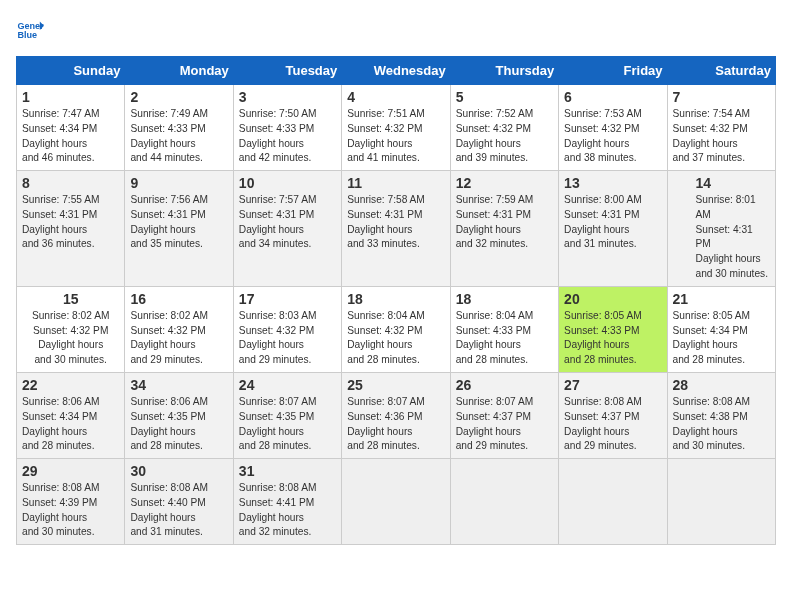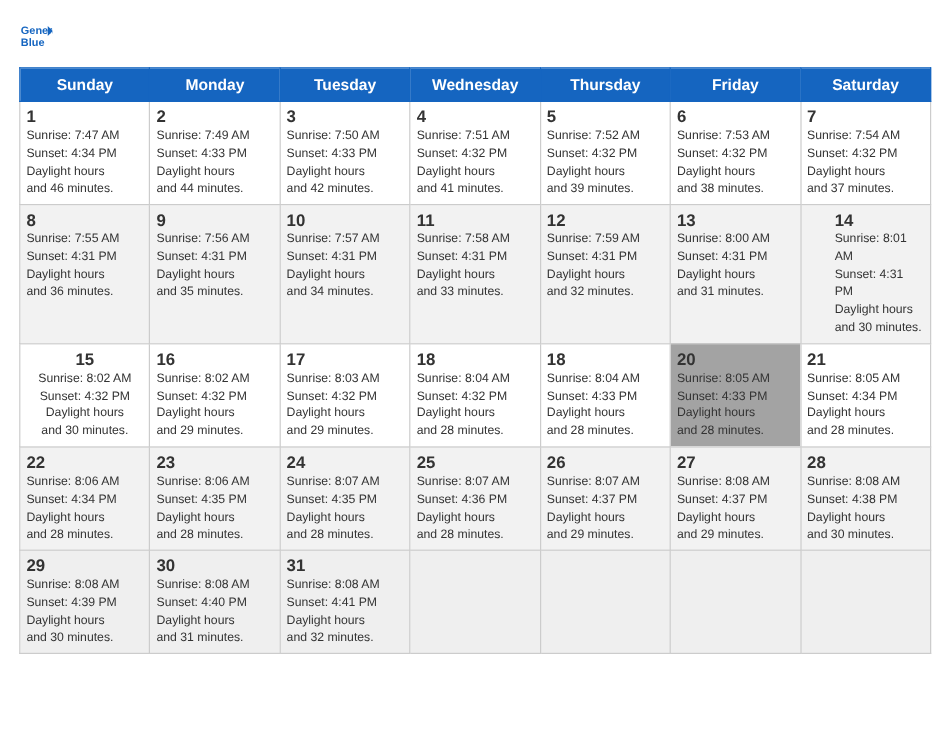--- a/index.html
+++ b/index.html
@@ -41,21 +41,21 @@
     }
     table {
       width: 100%;
       border-collapse: collapse;
       font-size: 10.5px;
     }
     thead th {
       background-color: #1565c0;
       color: #fff;
       padding: 6px 4px;
-      text-align: center;
+      text-align: right;
       font-size: 13px;
       font-weight: bold;
       border: 1px solid #1565c0;
     }
     tbody td {
       border: 1px solid #ccc;
       vertical-align: top;
       padding: 4px 5px;
       width: 14.28%;
       min-height: 80px;
@@ -283,21 +283,21 @@
       </td>
         <td style="background: rgb(255, 255, 255);">
         <span class="day-num">18</span>
         <div class="day-info">
           Sunrise: 8:04 AM<br>
           Sunset: 4:33 PM<br>
           Daylight hours<br>
           and 28 minutes.
         </div>
       </td>
-        <td style="background: #a3a3a3;">
+        <td style="background: #bef264;">
         <span class="day-num">20</span>
         <div class="day-info">
           Sunrise: 8:05 AM<br>
           Sunset: 4:33 PM<br>
           Daylight hours<br>
           and 28 minutes.
         </div>
       </td>
         <td style="background: rgb(255, 255, 255);">
         <span class="day-num">21</span>
@@ -313,21 +313,21 @@
         <td style="background: rgb(242, 242, 242);">
         <span class="day-num">22</span>
         <div class="day-info">
           Sunrise: 8:06 AM<br>
           Sunset: 4:34 PM<br>
           Daylight hours<br>
           and 28 minutes.
         </div>
       </td>
         <td style="background: rgb(242, 242, 242);">
-        <span class="day-num">23</span>
+        <span class="day-num">34</span>
         <div class="day-info">
           Sunrise: 8:06 AM<br>
           Sunset: 4:35 PM<br>
           Daylight hours<br>
           and 28 minutes.
         </div>
       </td>
         <td style="background: rgb(242, 242, 242);">
         <span class="day-num">24</span>
         <div class="day-info">

